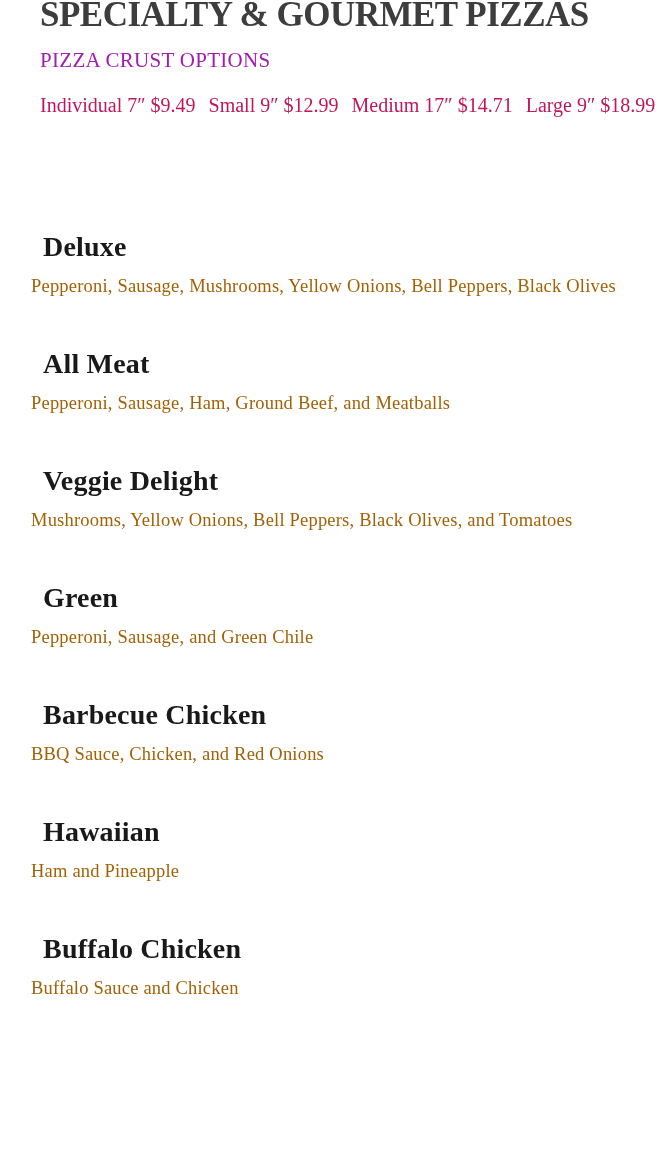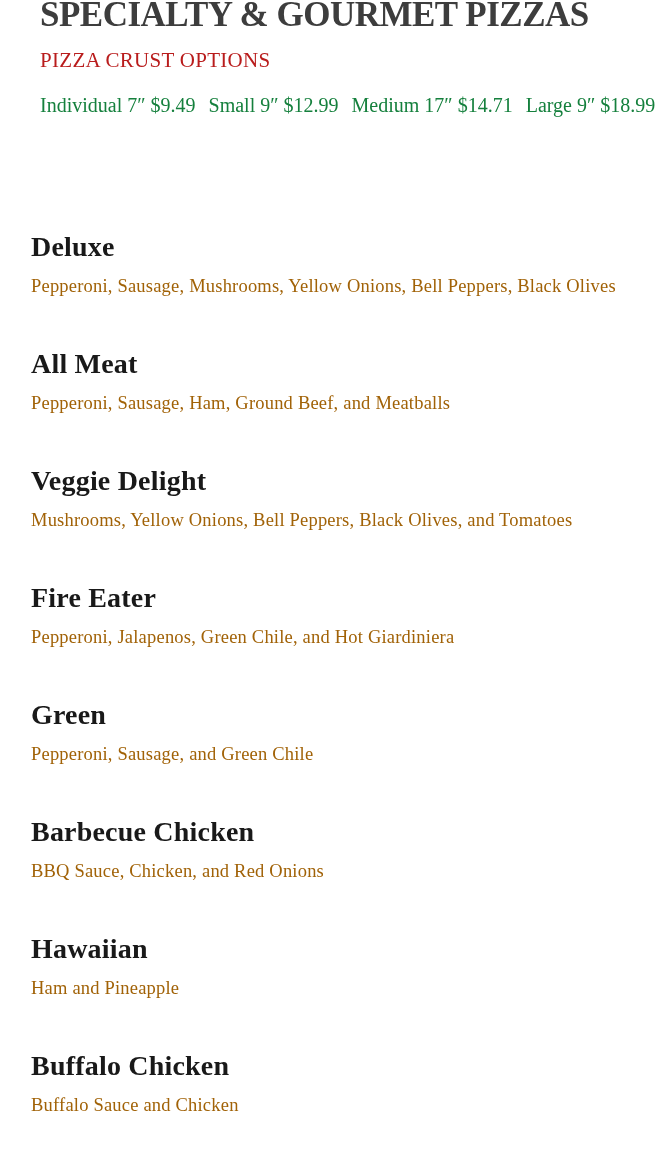--- a/index.html
+++ b/index.html
@@ -25,45 +25,45 @@
     line-height: 36px;
     font-weight: 700;
     letter-spacing: -0.5px;
     color: #3d3d3d;
   }
   .crust-subtitle {
     margin: 15px 0 0 40px;
     font-size: 21px;
     line-height: 25px;
     letter-spacing: 0.3px;
-    color: #b91c1c;
+    color: #a21caf;
   }
   .sizes-row {
     margin: 19px 0 0 40px;
     display: flex;
     align-items: baseline;
     gap: 13px;
     font-size: 20px;
     line-height: 26px;
-    color: #15803d;
+    color: #be185d;
     white-space: nowrap;
   }
   .size-entry {
     display: inline-flex;
     gap: 5px;
   }
   .items {
     margin-top: 112px;
     padding-left: 31px;
   }
   .menu-item {
     margin-bottom: 49px;
   }
   .item-name {
-    margin: 0 0 10px 0;
+    margin: 0 0 10px 12px;
     font-size: 28px;
     line-height: 34px;
     font-weight: 700;
     letter-spacing: 0.2px;
     color: #191919;
   }
   .item-desc {
     margin: 0;
     font-size: 18.5px;
     line-height: 24px;
@@ -113,24 +113,20 @@
     <section class="menu-item">
       <h2 class="item-name">All Meat</h2>
       <p class="item-desc">Pepperoni, Sausage, Ham, Ground Beef, and Meatballs</p>
     </section>
 
     <section class="menu-item">
       <h2 class="item-name">Veggie Delight</h2>
       <p class="item-desc">Mushrooms, Yellow Onions, Bell Peppers, Black Olives, and Tomatoes</p>
     </section>
 
-    <section class="menu-item">
-      <h2 class="item-name">Fire Eater</h2>
-      <p class="item-desc">Pepperoni, Jalapenos, Green Chile, and Hot Giardiniera</p>
-    </section>
 
     <section class="menu-item">
       <h2 class="item-name">Green</h2>
       <p class="item-desc">Pepperoni, Sausage, and Green Chile</p>
     </section>
 
     <section class="menu-item">
       <h2 class="item-name">Barbecue Chicken</h2>
       <p class="item-desc">BBQ Sauce, Chicken, and Red Onions</p>
     </section>

